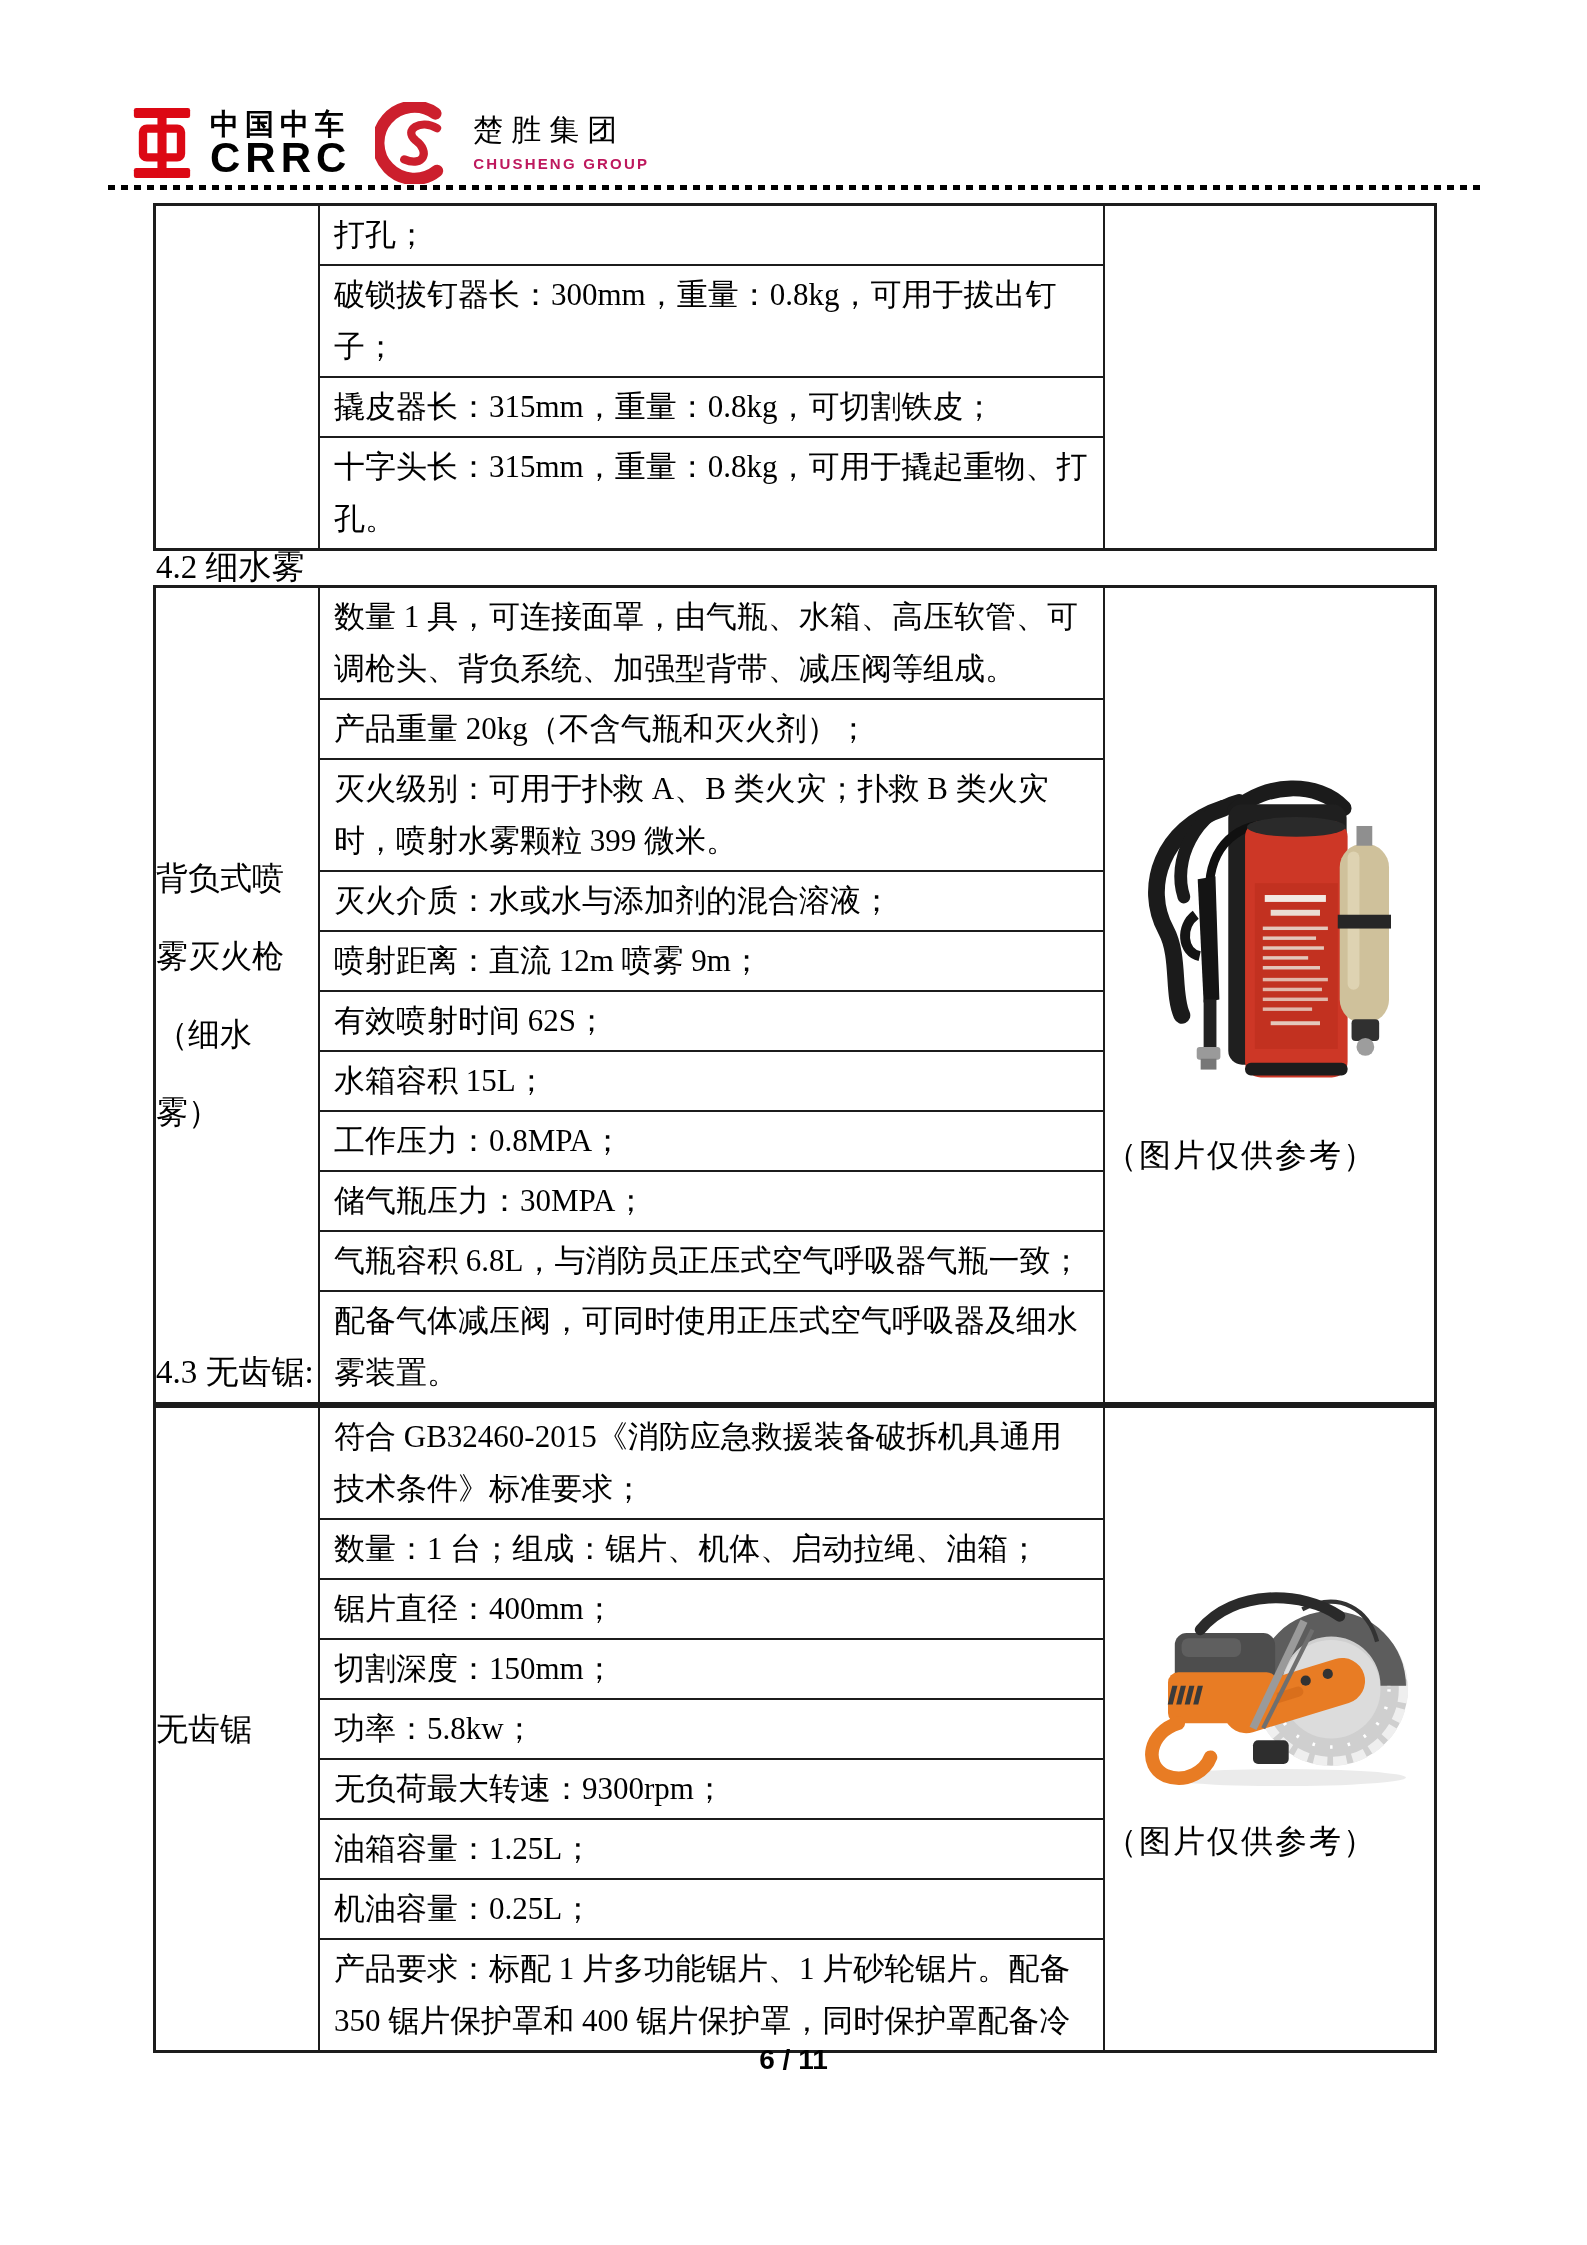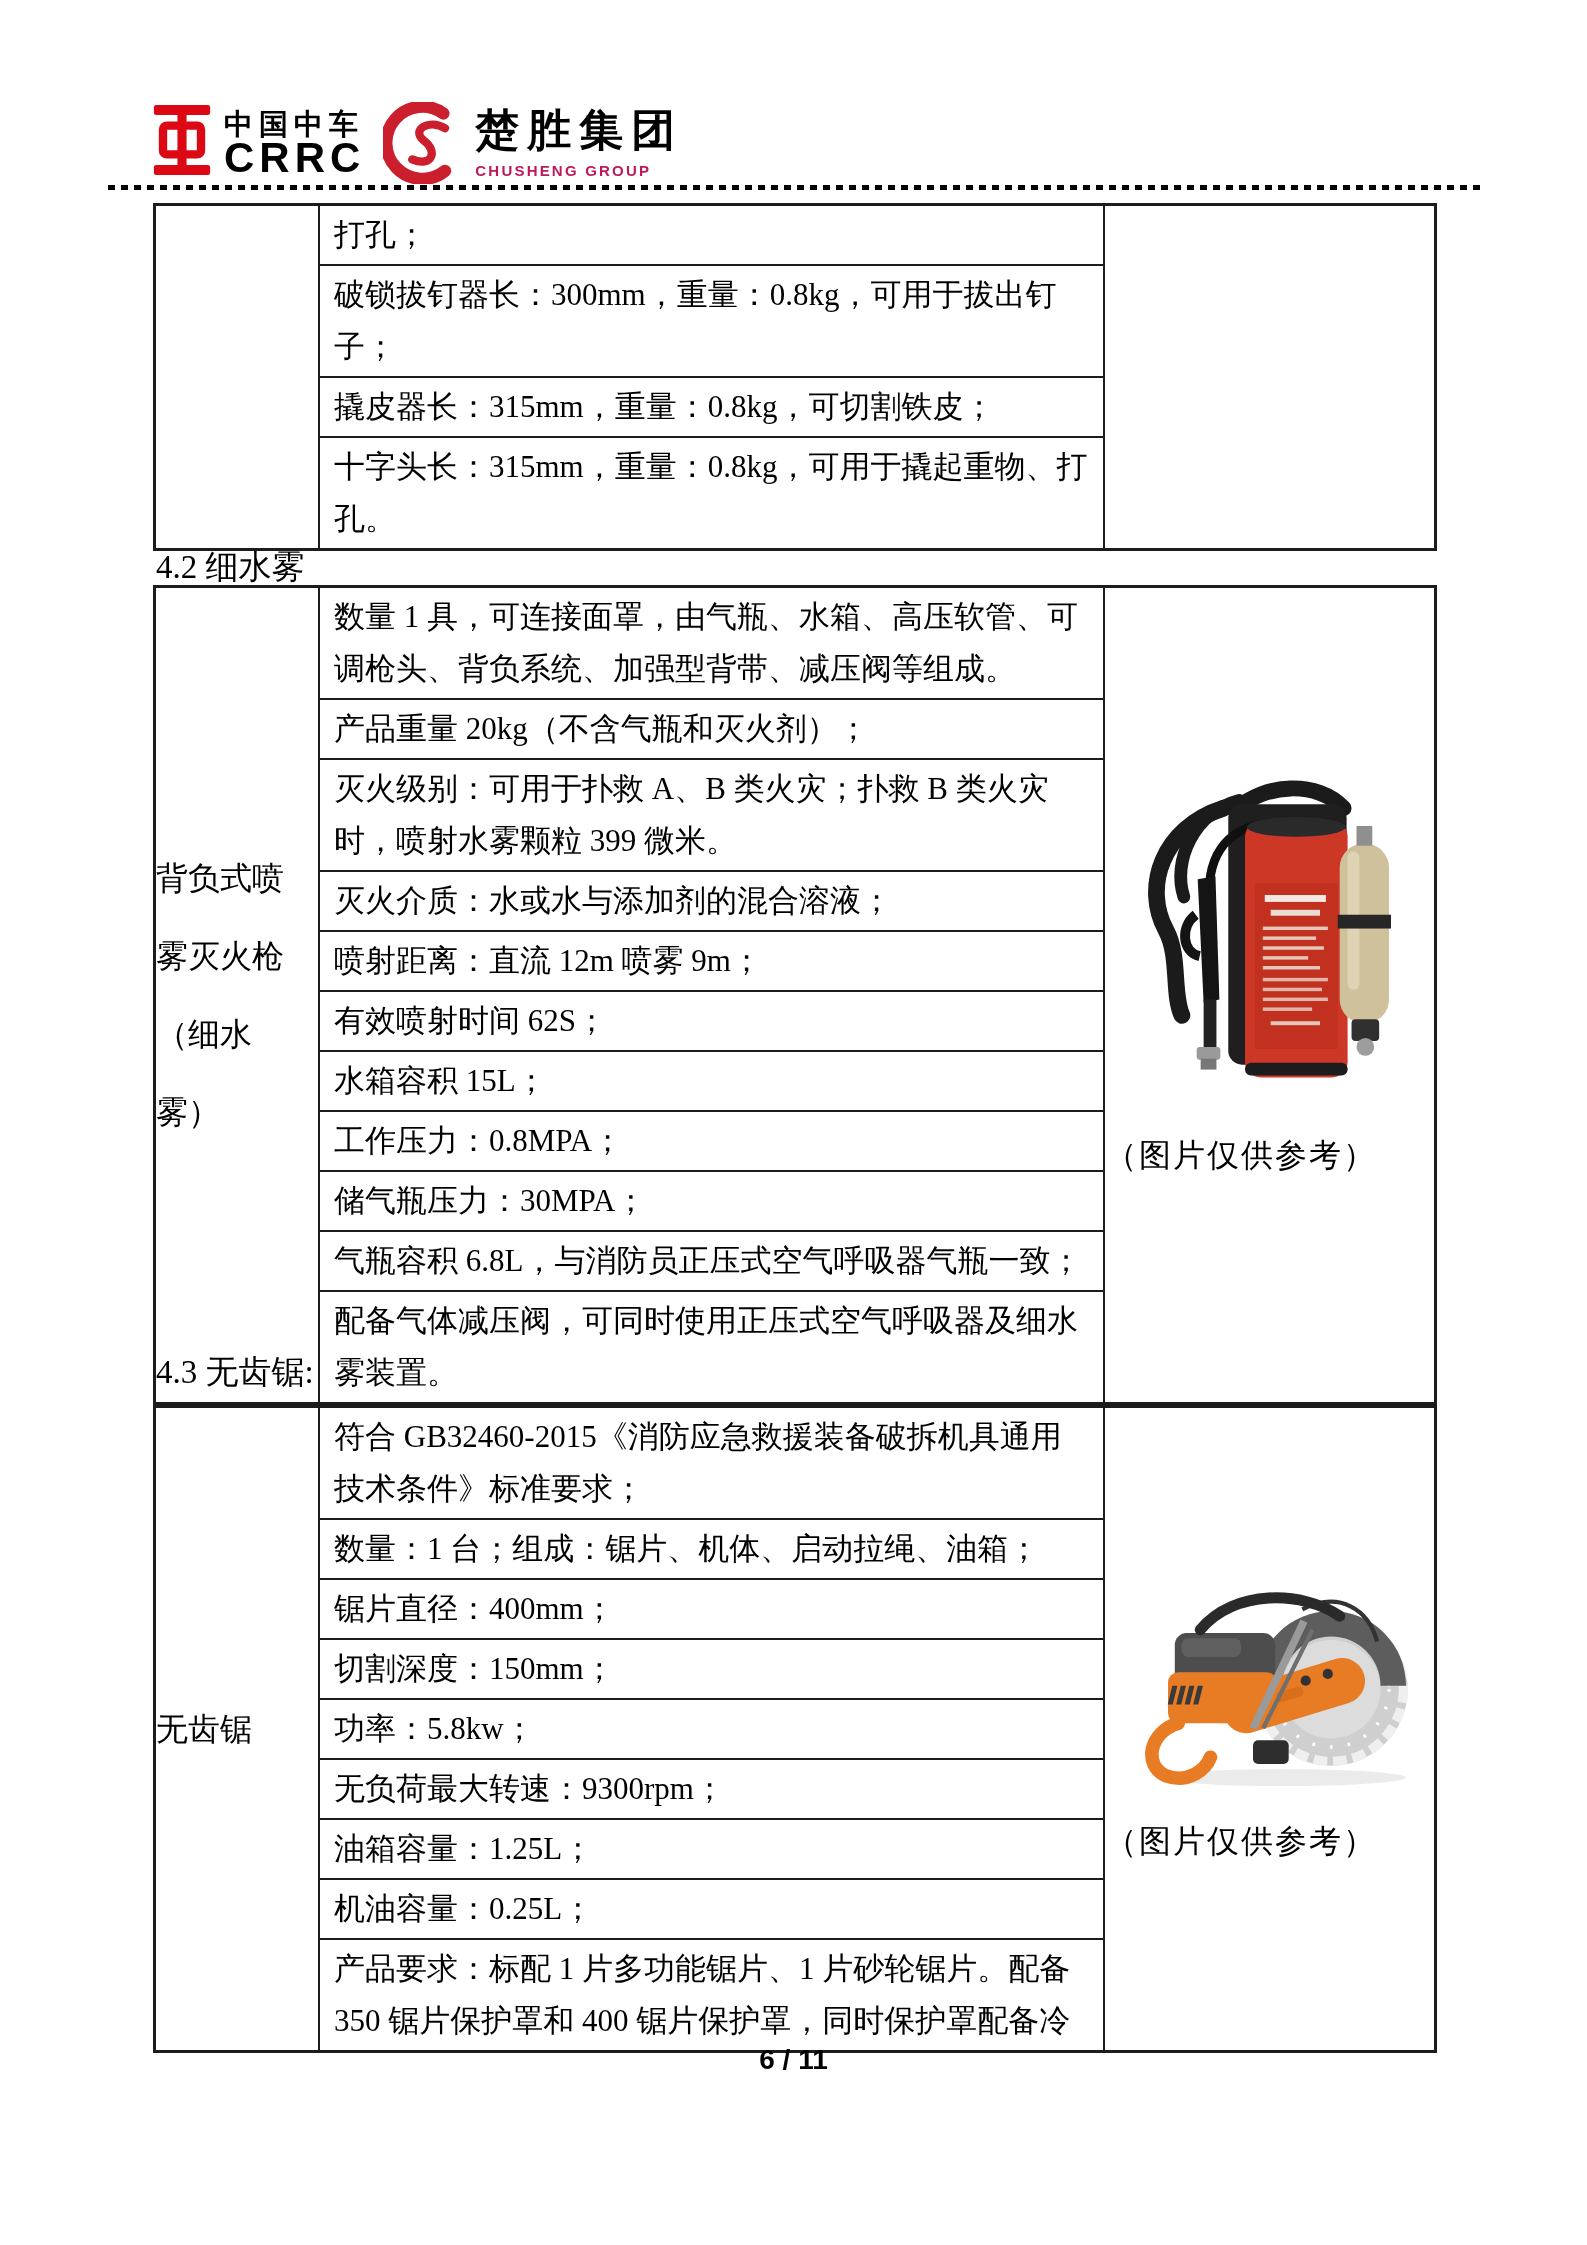--- a/index.html
+++ b/index.html
@@ -1,26 +1,26 @@
 <!DOCTYPE html>
 <html><head>
 <meta charset="utf-8">
 <style>
   html,body{margin:0;padding:0;background:#e8e8e8;}
   .page{
     position:relative;width:1587px;height:2245px;margin:0 auto;background:#ffffff;
     font-family:"Liberation Serif","DejaVu Serif",serif;color:#000;overflow:hidden;
   }
   
-  .hdr{position:absolute;top:102px;left:144px;display:flex;gap:4px;}
+  .hdr{position:absolute;top:102px;left:124px;display:flex;align-items:center;gap:10px;}
   .logo-emblem{flex:0 0 auto;}
   .brandtxt{display:flex;flex-direction:column;justify-content:center;font-family:"Liberation Sans","DejaVu Sans",sans-serif;}
   .crrc-cn{font-weight:bold;font-size:29px;letter-spacing:6px;line-height:1.05;}
   .crrc-en{font-weight:bold;font-size:42px;letter-spacing:5px;line-height:0.9;}
-  .cs-cn{font-weight:bold;font-size:44px;letter-spacing:8px;line-height:1.05;}
+  .cs-cn{font-weight:normal;font-size:30px;letter-spacing:8px;line-height:1.05;}
   .cs-en{font-weight:bold;font-size:15px;letter-spacing:2.2px;color:#be185d;margin-top:9px;}
   .dashline{position:absolute;top:185px;left:108px;width:1372px;height:5px;
     background:repeating-linear-gradient(90deg,#000 0 7px,transparent 7px 13px);}
   
   .spec{position:absolute;left:153px;width:1284px;display:grid;
     grid-template-columns:164px 783px 337px;border:3px solid #1c1c1c;background:#fff;box-sizing:border-box;}
   .td{grid-column:2;border-bottom:2px solid #1c1c1c;padding:3px 14px;font-size:31px;line-height:52px;box-sizing:border-box;}
   .td.last{border-bottom:none;}
   .th{grid-column:1;border-right:2px solid #1c1c1c;display:flex;align-items:center;
       font-size:32px;line-height:78px;white-space:pre-line;box-sizing:border-box;}

